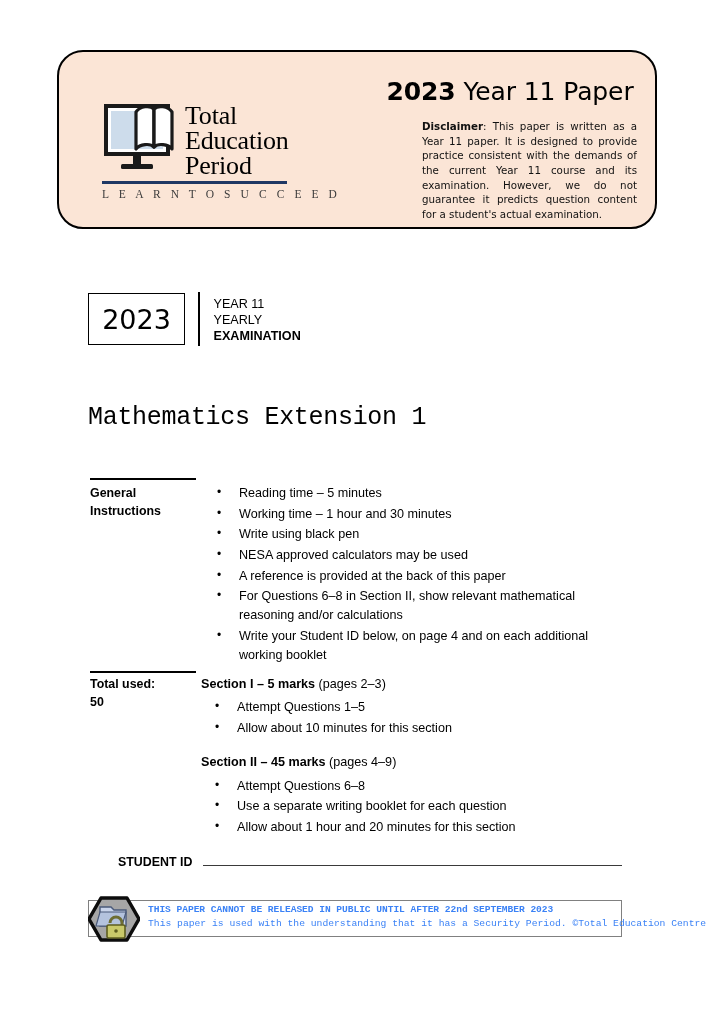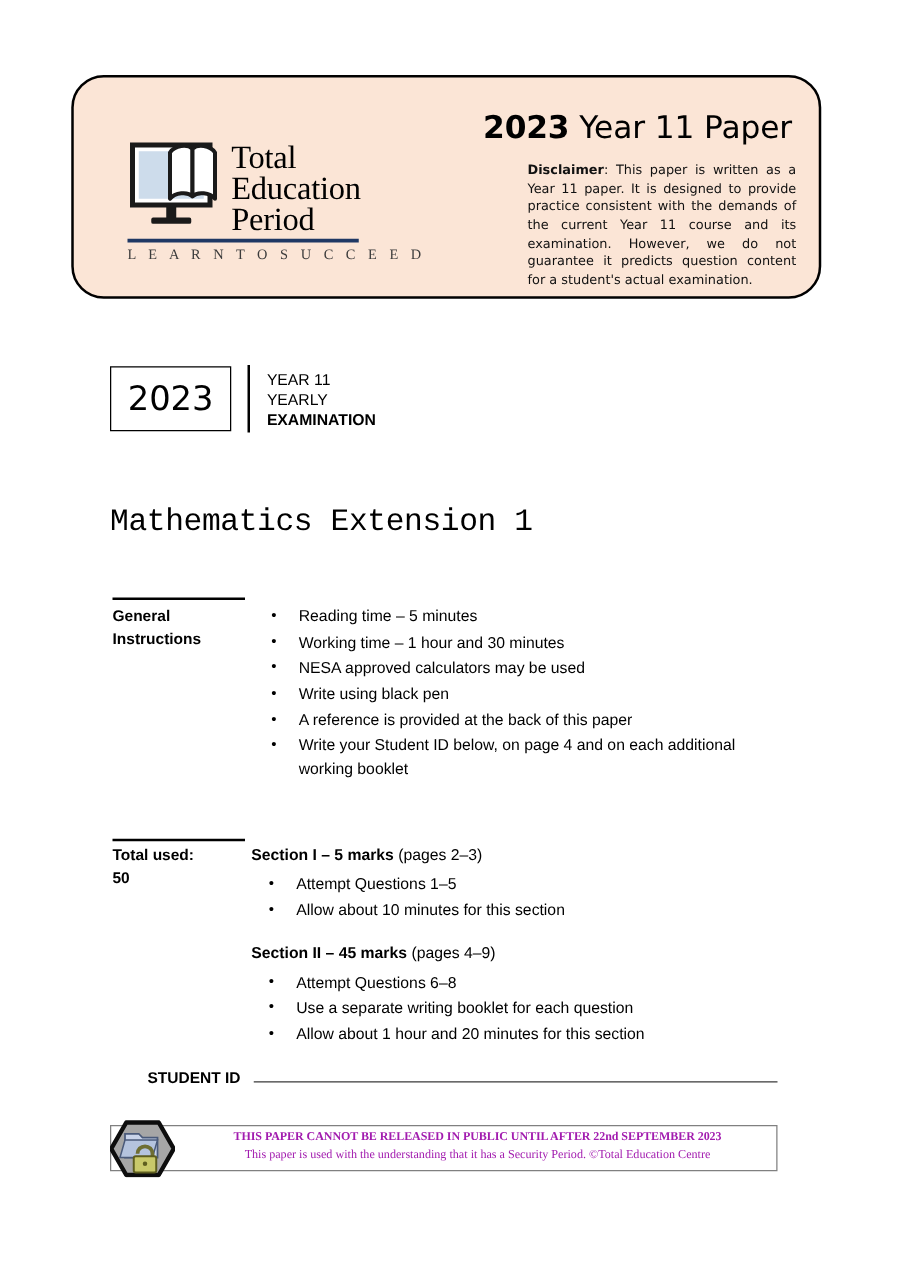--- a/index.html
+++ b/index.html
@@ -20,21 +20,21 @@
   .page {
     position: absolute;
     inset: 0;
     background: #ffffff;
   }
 
   
   .header-banner {
     position: absolute;
     left: 57px;
-    top: 60px;
+    top: 50px;
     width: 600px;
     height: 179px;
     box-sizing: border-box;
     background: #fbe5d6;
     border: 2px solid #000000;
     border-radius: 26px;
     display: flex;
     align-items: flex-start;
   }
 
@@ -250,23 +250,23 @@
     left: 88px;
     top: 896px;
     width: 52px;
     height: 46px;
   }
   .footer-text {
     position: absolute;
     left: 148px;
     top: 903px;
     width: 468px;
-    text-align: center;
-    font-family: Liberation Serif, serif;
-    color: #a21caf;
+    text-align: left;
+    font-family: Liberation Mono, monospace;
+    color: #3b82f6;
   }
   .footer-line1 {
     font-size: 9.6px;
     font-weight: bold;
     letter-spacing: -0.05px;
     line-height: 1.5;
     white-space: nowrap;
   }
   .footer-line2 {
     font-size: 9.7px;
@@ -337,23 +337,24 @@
 
   <div class="rule-short rule-gi"></div>
   <div class="label-col label-gi">
     <div>General</div>
     <div>Instructions</div>
   </div>
   <div class="content-col content-gi">
     <ul class="bullets">
       <li>Reading time – 5 minutes</li>
       <li>Working time – 1 hour and 30 minutes</li>
+      <li>Write using black pen</li>
       <li>NESA approved calculators may be used</li>
-      <li>Write using black pen</li>
       <li>A reference is provided at the back of this paper</li>
+      <li>For Questions 6–8 in Section II, show relevant mathematical reasoning and/or calculations</li>
       <li>Write your Student ID below, on page 4 and on each additional working booklet</li>
     </ul>
   </div>
 
   <div class="rule-short rule-tm"></div>
   <div class="label-col label-tm">
     <div>Total used:</div>
     <div>50</div>
   </div>
   <div class="content-col content-tm">

